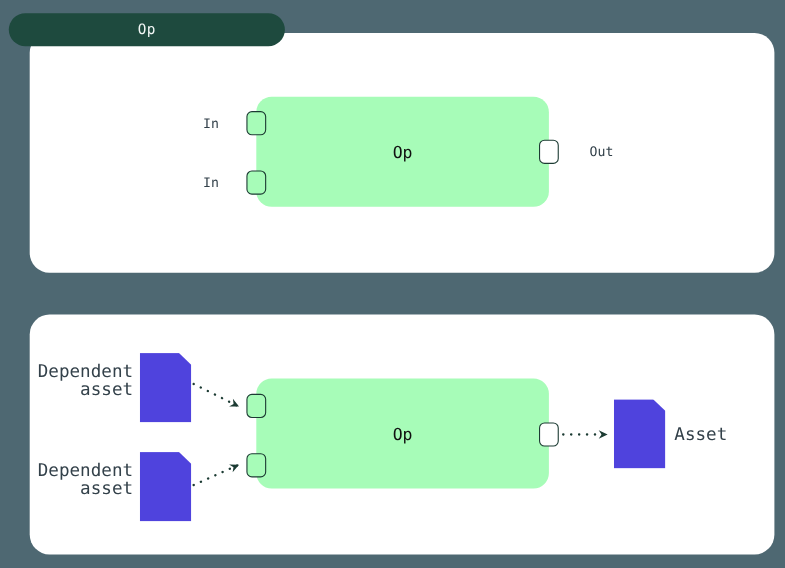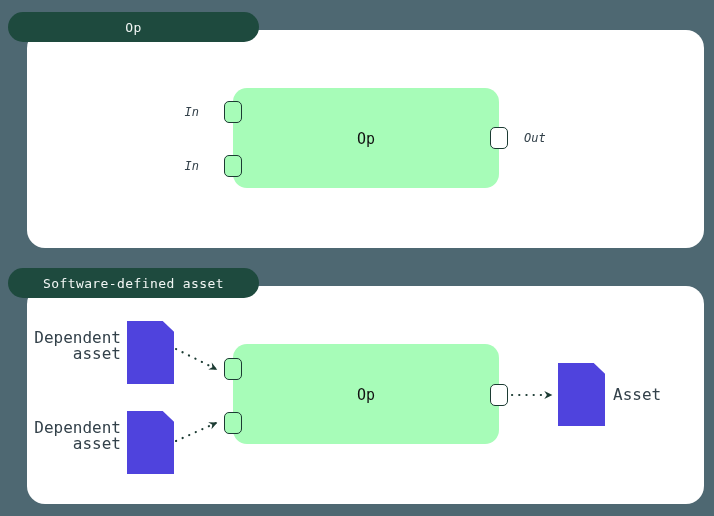--- a/index.html
+++ b/index.html
@@ -107,25 +107,24 @@
   .p2-in1  { left: 224px; top: 358px; }
   .p2-in2  { left: 224px; top: 412px; }
   .p2-out  { left: 490px; top: 384px; }
 
   
   .port-label {
     position: absolute;
     font-size: 12px;
     color: #33414a;
     white-space: nowrap;
-    font-style: italic;
   }
   .lbl-in1  { left: 199px; top: 105px; transform: translateX(-100%); }
   .lbl-in2  { left: 199px; top: 159px; transform: translateX(-100%); }
-  .lbl-out  { left: 524px; top: 131px; }
+  .lbl-out  { left: 536px; top: 131px; }
 
   
   .asset {
     position: absolute;
     background: #4f43dd;
     width: 47px;
     height: 63px;
     clip-path: polygon(0 0, 76% 0, 100% 17%, 100% 100%, 0 100%);
   }
   .asset-dep1 { left: 127px; top: 321px; }
@@ -178,23 +177,20 @@
   <div class="port port-in p1-in1"></div>
   <div class="port port-in p1-in2"></div>
   <div class="port port-out p1-out"></div>
 
   <div class="port-label lbl-in1">In</div>
   <div class="port-label lbl-in2">In</div>
   <div class="port-label lbl-out">Out</div>
 
   <div class="panel panel-sda"></div>
 
-  <div class="tab tab-sda">
-    <span>Software-defined asset</span>
-  </div>
 
   <div class="opbox opbox-2">
     <div class="opbox-label">Op</div>
   </div>
 
   <div class="port port-in p2-in1"></div>
   <div class="port port-in p2-in2"></div>
   <div class="port port-out p2-out"></div>
 
   <div class="asset asset-dep1"></div>

